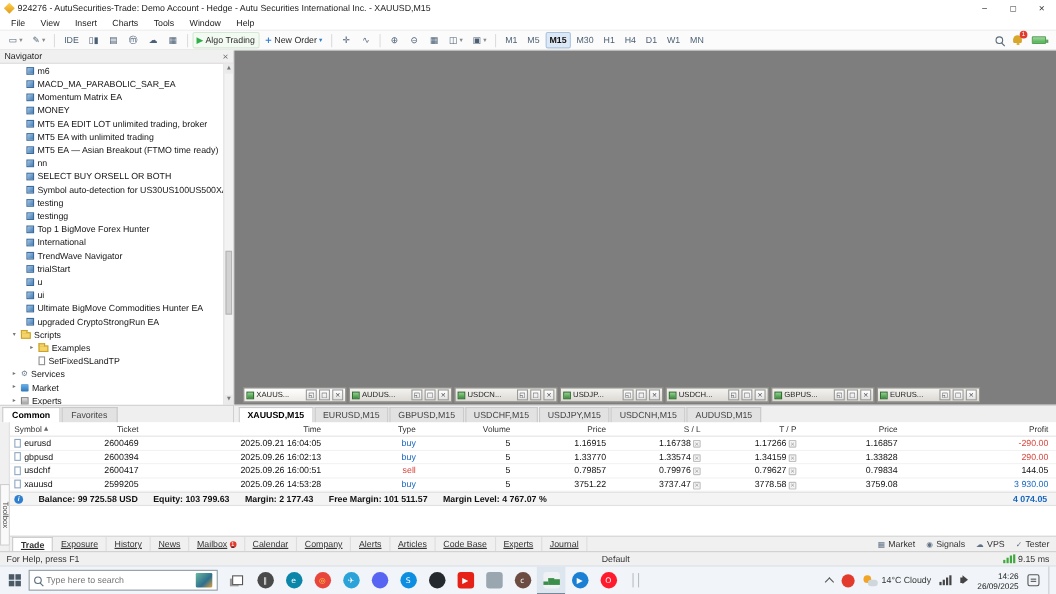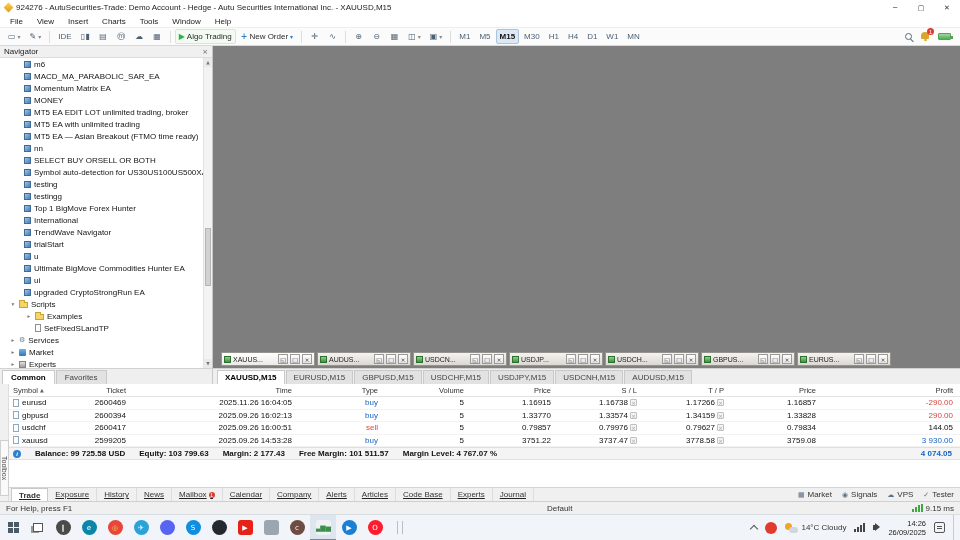--- a/index.html
+++ b/index.html
@@ -336,26 +336,26 @@
             <span class="nav-label">trialStart</span>
           </div>
 
           <div class="nav-row">
             <span class="i-ea"></span>
             <span class="nav-label">u</span>
           </div>
 
           <div class="nav-row">
             <span class="i-ea"></span>
+            <span class="nav-label">ui</span>
+          </div>
+
+          <div class="nav-row">
+            <span class="i-ea"></span>
             <span class="nav-label">Ultimate BigMove Commodities Hunter EA</span>
-          </div>
-
-          <div class="nav-row">
-            <span class="i-ea"></span>
-            <span class="nav-label">ui</span>
           </div>
 
           <div class="nav-row">
             <span class="i-ea"></span>
             <span class="nav-label">upgraded CryptoStrongRun EA</span>
           </div>
         </div>
       <div class="nav-row lvl1">
         <span class="tw">▾</span>
         <span class="i-folder"></span>
@@ -500,21 +500,21 @@
       <span class="th cell-profit">Profit</span>
     </div>
     <div>
 
         <div class="t-grid t-row">
           <span class="cell cell-sym">
             <span class="pos-icon"></span>
             <span>eurusd</span>
           </span>
           <span class="cell">2600469</span>
-          <span class="cell">2025.11.26 16:04:05</span>
+          <span class="cell">2025.09.21 16:04:05</span>
           <span class="cell" style="color: rgb(21, 101, 192);">buy</span>
           <span class="cell">5</span>
           <span class="cell">1.16915</span>
           <span class="cell"><span>1.16738</span><span class="xbox">×</span></span>
           <span class="cell"><span>1.17266</span><span class="xbox">×</span></span>
           <span class="cell">1.16857</span>
           <span class="cell cell-profit" style="color: rgb(216, 69, 60);">-290.00</span>
         </div>
 
         <div class="t-grid t-row">
@@ -679,20 +679,25 @@
 
   <div class="taskbar">
     <span class="start">
       <span class="winlogo">
           <span></span>
           <span></span>
           <span></span>
           <span></span>
         </span>
     </span>
+    <span class="tsearch">
+      <span class="mag"></span>
+      <input placeholder="Type here to search" style="">
+      <span class="thumb"></span>
+    </span>
     <span class="taskview">
         <span class="tv-icon"></span>
       </span>
     <span class="apps">
 
         <span class="app">
           <span class="app-ic" style="background: rgb(74, 74, 74);">
             <span style="color: rgb(255, 255, 255);">‖</span>
           </span>
         </span>

